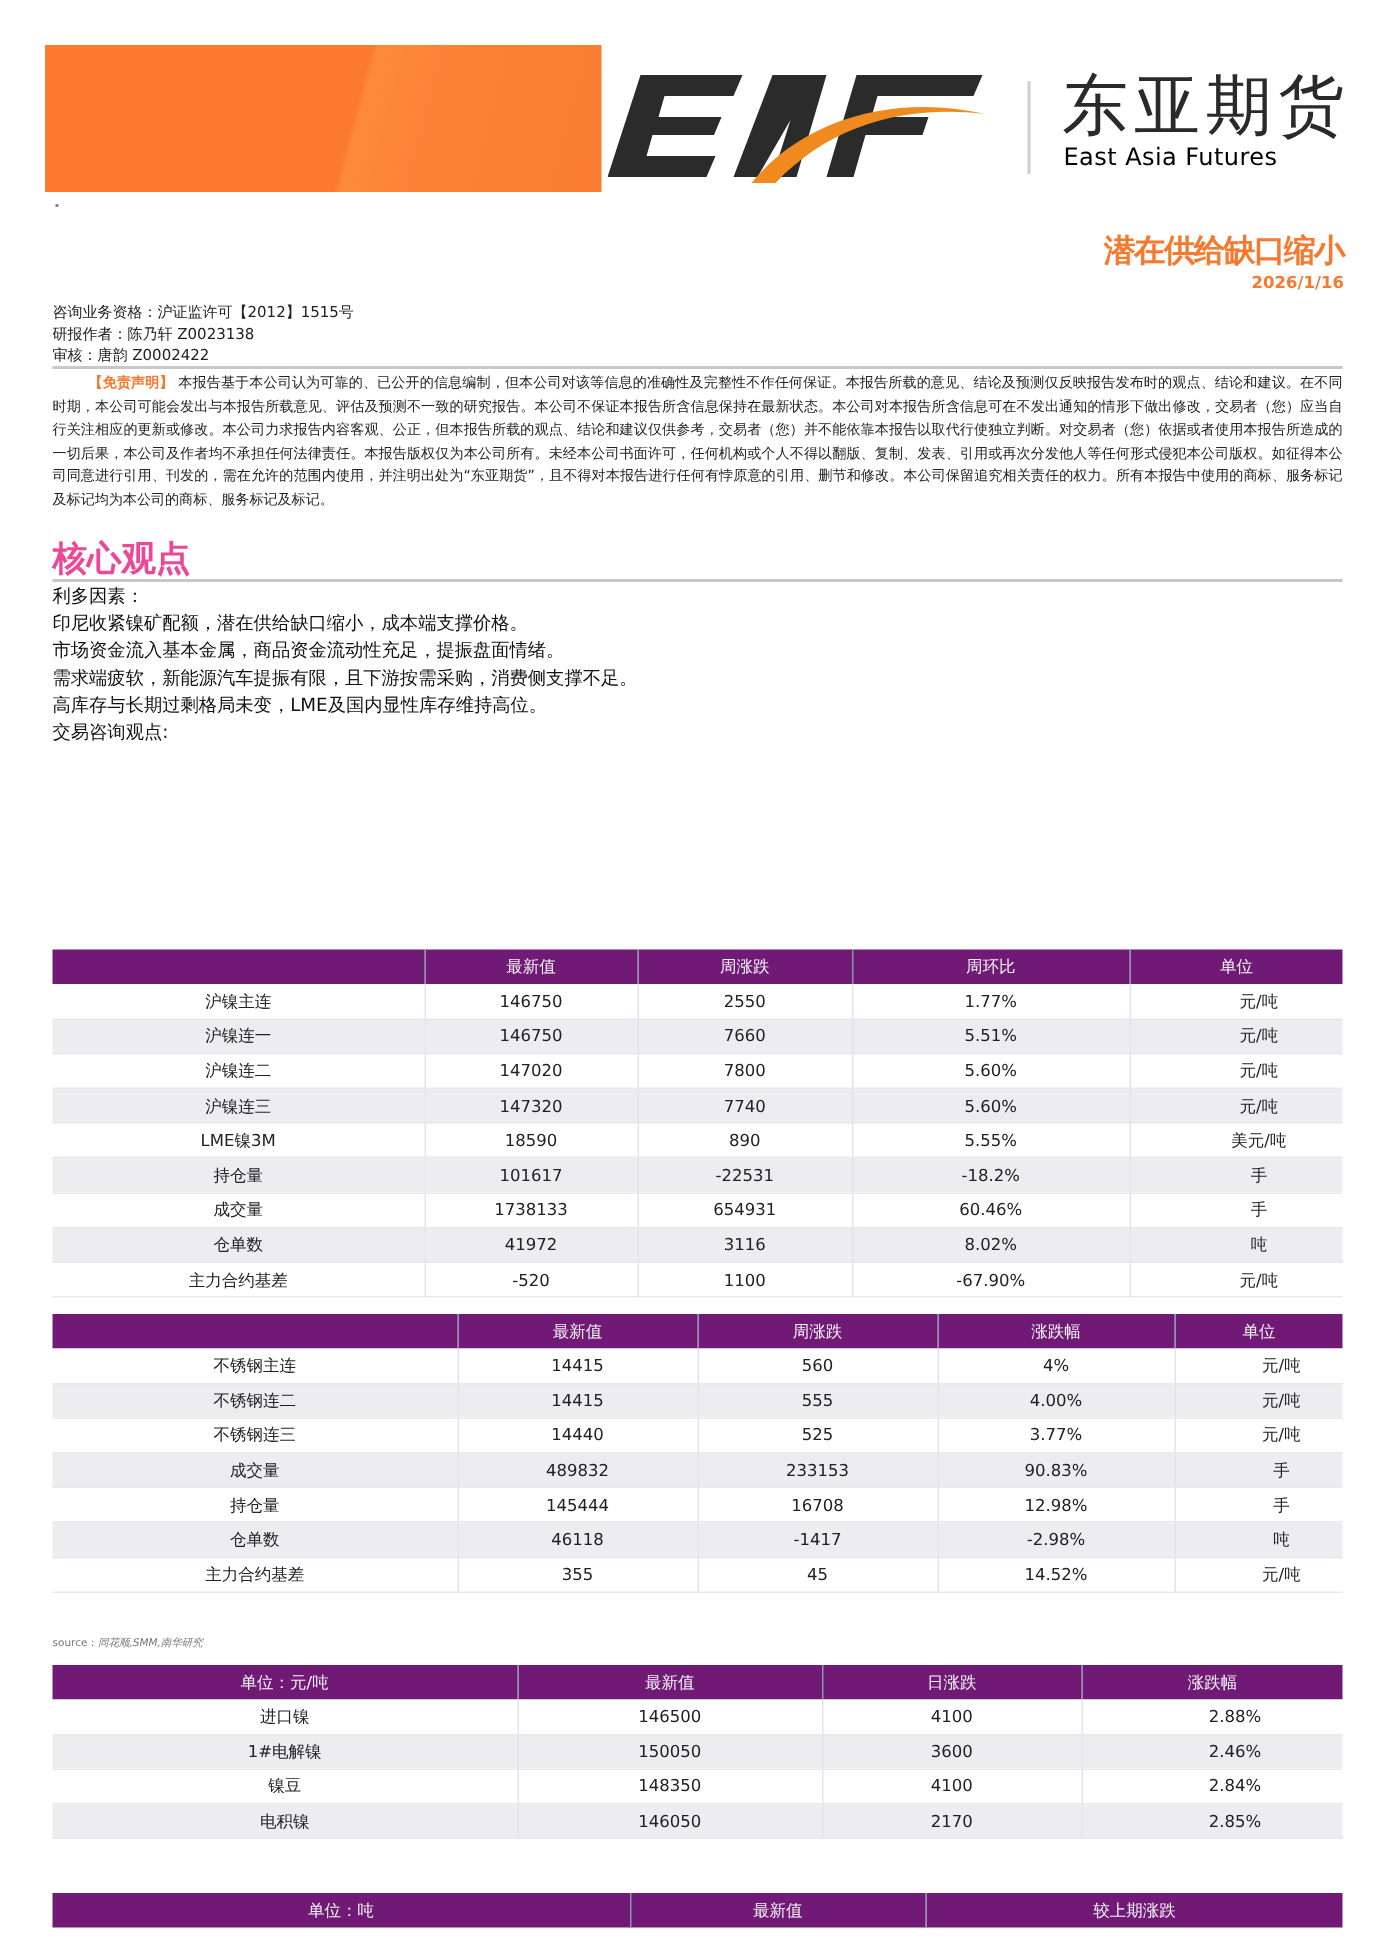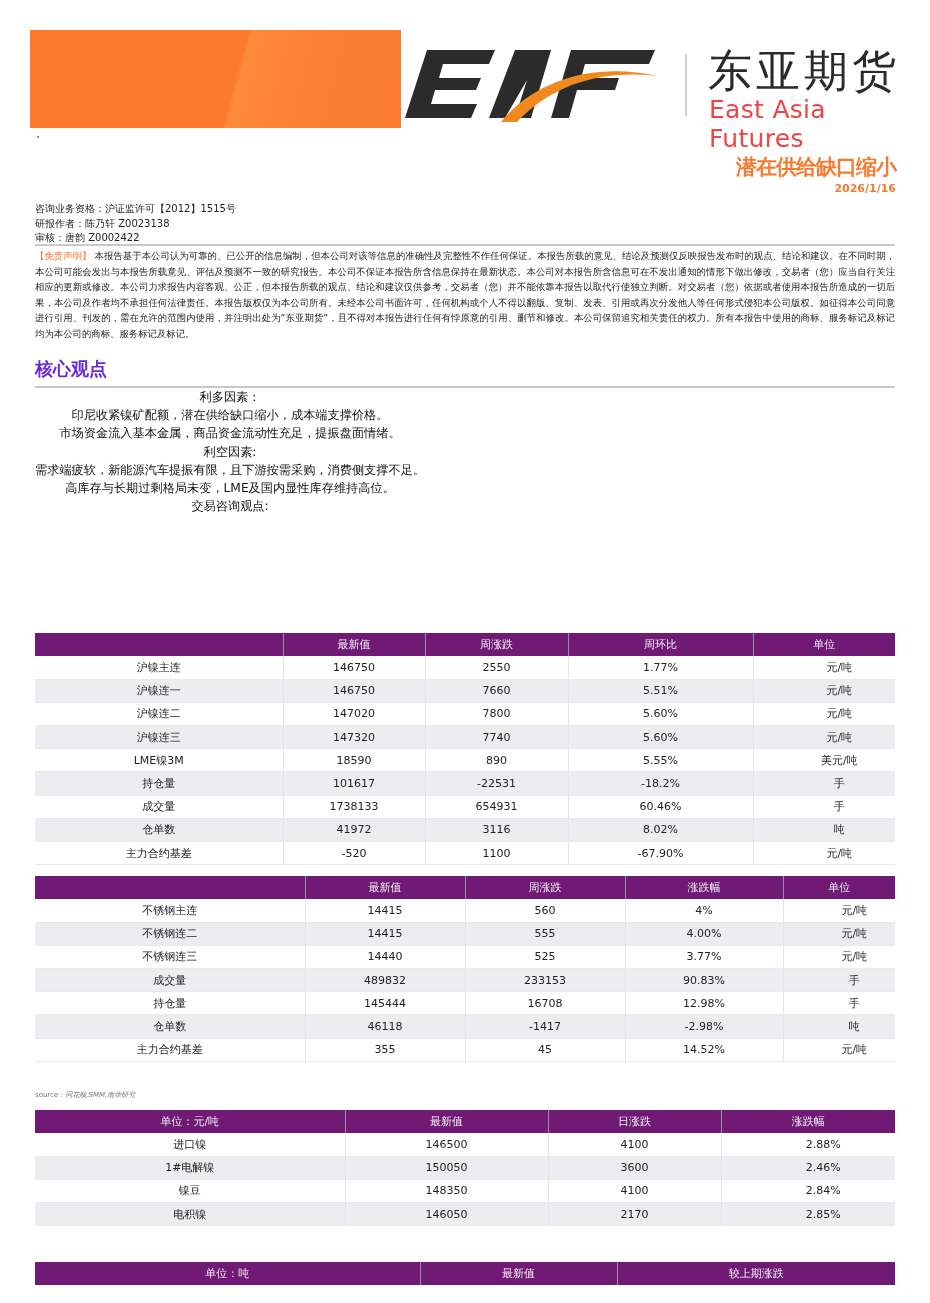--- a/index.html
+++ b/index.html
@@ -5,37 +5,37 @@
   * { box-sizing: border-box; margin: 0; padding: 0; }
   html, body { width: 930px; height: 1303px; background: #ffffff; overflow: hidden; }
   body { position: relative; font-family: "DejaVu Sans", "Liberation Sans", sans-serif; color: #111; }
 
   .orange-banner { position: absolute; left: 30px; top: 30px; width: 371px; height: 98px;
     background: linear-gradient(105deg, #fb7a2e 0%, #fb7a2e 55%, #fd8a3a 56%, #fc8236 68%, #fb7c30 100%); }
   .logo { position: absolute; left: 405px; top: 40px; width: 495px; height: 85px; }
   .logo-eaf { position: absolute; left: 0; top: 0; width: 260px; height: 85px; }
   .logo-sep { position: absolute; left: 280px; top: 14px; width: 2px; height: 62px; background: #cfcfcf; }
   .logo-cn { position: absolute; left: 303px; top: 5px; font-size: 44px; font-weight: 500; color: #2a2a2a; letter-spacing: 4px; line-height: 52px; }
-  .logo-en { position: absolute; left: 304px; top: 55px; font-size: 25px; color: #ef4444; letter-spacing: 0.3px; font-family: "DejaVu Sans", sans-serif; }
+  .logo-en { position: absolute; left: 304px; top: 55px; font-size: 16px; color: #000000; letter-spacing: 0.3px; font-family: "DejaVu Sans", sans-serif; }
 
   .tiny-dot { position: absolute; left: 37px; top: 136px; width: 2px; height: 2px; background: #888; }
 
   .report-title { position: absolute; right: 34px; top: 153px; font-size: 21px; font-weight: bold; color: #f57a2f; letter-spacing: -1px; }
   .report-date { position: absolute; right: 34px; top: 182px; font-size: 11px; font-weight: bold; color: #f57a2f; }
 
   .meta { position: absolute; left: 35px; top: 202px; font-size: 10px; line-height: 14.5px; color: #222; }
   .meta div { white-space: nowrap; }
 
   .disclaimer { position: absolute; left: 35px; top: 244px; width: 860px; border-top: 2px solid #c8c8c8; padding-top: 2px;
     font-size: 9.4px; line-height: 15.5px; color: #222; text-align: justify; }
-  .disclaimer .tag { color: #f57a2f; font-weight: normal; }
-
-  .section-title { position: absolute; left: 35px; top: 357px; font-size: 18px; font-weight: bold; color: #6d28d9; }
+  .disclaimer .tag { color: #f57a2f; font-weight: bold; margin-left: 24px; }
+
+  .section-title { position: absolute; left: 35px; top: 357px; font-size: 23px; font-weight: bold; color: #ec4899; }
   .section-rule { position: absolute; left: 35px; top: 386px; width: 860px; height: 2px; background: #c8c8c8; }
-  .views { position: absolute; left: 35px; top: 388px; font-size: 12.2px; line-height: 18.2px; color: #111; text-align: center; }
+  .views { position: absolute; left: 35px; top: 388px; font-size: 12.2px; line-height: 18.2px; color: #111; }
   .views div { white-space: nowrap; }
 
   table.dt { position: absolute; left: 35px; width: 860px; border-collapse: collapse; table-layout: fixed; font-size: 11px; color: #222; }
   table.dt th { background: #701a75; color: #f2f2f6; font-weight: normal; height: 23px; border-right: 1px solid #8c93a8; text-align: center; font-size: 11px; }
   table.dt th:last-child { border-right: none; }
   table.dt td { height: 23.2px; text-align: center; border-right: 1px solid #e3e4ea; border-bottom: 1px solid #e8e9ee; }
   table.dt td:last-child { border-right: none; padding-left: 30px; }
   table.dt tr:nth-child(even) td { background: #ededf0; }
   table.dt tr:nth-child(odd) td { background: #ffffff; }
 
@@ -78,21 +78,20 @@
   <span class="tag">【免责声明】</span>
   <span>本报告基于本公司认为可靠的、已公开的信息编制，但本公司对该等信息的准确性及完整性不作任何保证。本报告所载的意见、结论及预测仅反映报告发布时的观点、结论和建议。在不同时期，本公司可能会发出与本报告所载意见、评估及预测不一致的研究报告。本公司不保证本报告所含信息保持在最新状态。本公司对本报告所含信息可在不发出通知的情形下做出修改，交易者（您）应当自行关注相应的更新或修改。本公司力求报告内容客观、公正，但本报告所载的观点、结论和建议仅供参考，交易者（您）并不能依靠本报告以取代行使独立判断。对交易者（您）依据或者使用本报告所造成的一切后果，本公司及作者均不承担任何法律责任。本报告版权仅为本公司所有。未经本公司书面许可，任何机构或个人不得以翻版、复制、发表、引用或再次分发他人等任何形式侵犯本公司版权。如征得本公司同意进行引用、刊发的，需在允许的范围内使用，并注明出处为“东亚期货”，且不得对本报告进行任何有悖原意的引用、删节和修改。本公司保留追究相关责任的权力。所有本报告中使用的商标、服务标记及标记均为本公司的商标、服务标记及标记。</span>
 </div>
 
 <div class="section-title">核心观点</div>
 <div class="section-rule"></div>
 <div class="views">
   <div>利多因素：</div>
   <div>印尼收紧镍矿配额，潜在供给缺口缩小，成本端支撑价格。</div>
   <div>市场资金流入基本金属，商品资金流动性充足，提振盘面情绪。</div>
-  <div>利空因素:</div>
   <div>需求端疲软，新能源汽车提振有限，且下游按需采购，消费侧支撑不足。</div>
   <div>高库存与长期过剩格局未变，LME及国内显性库存维持高位。</div>
   <div>交易咨询观点:</div>
 </div>
 
 <table class="dt" style="top:633px;">
   <colgroup>
       <col style="width:248px">
       <col style="width:142px">
       <col style="width:143px">

